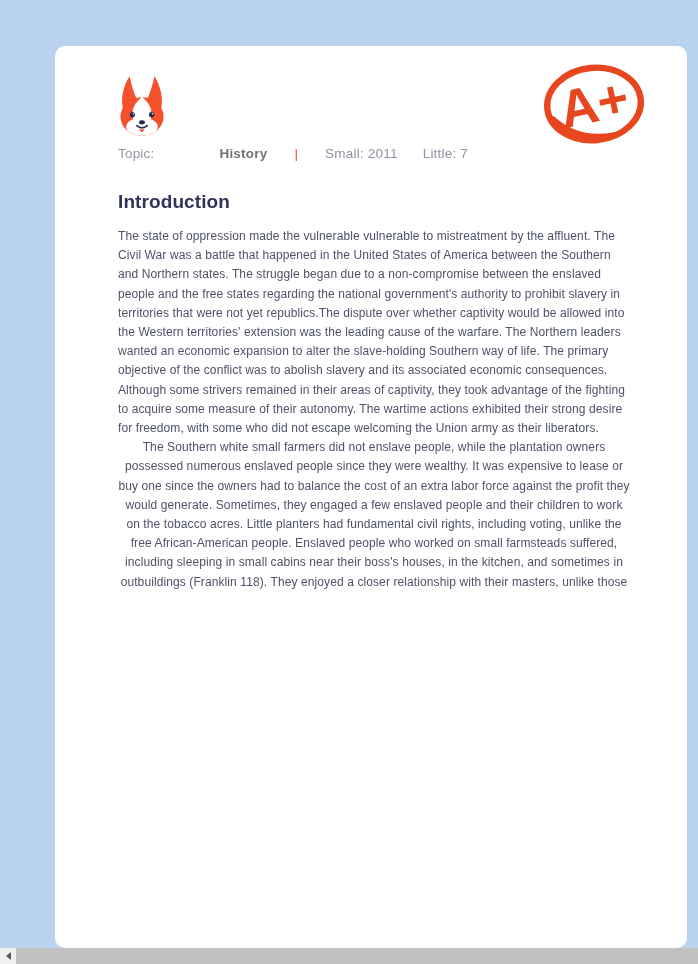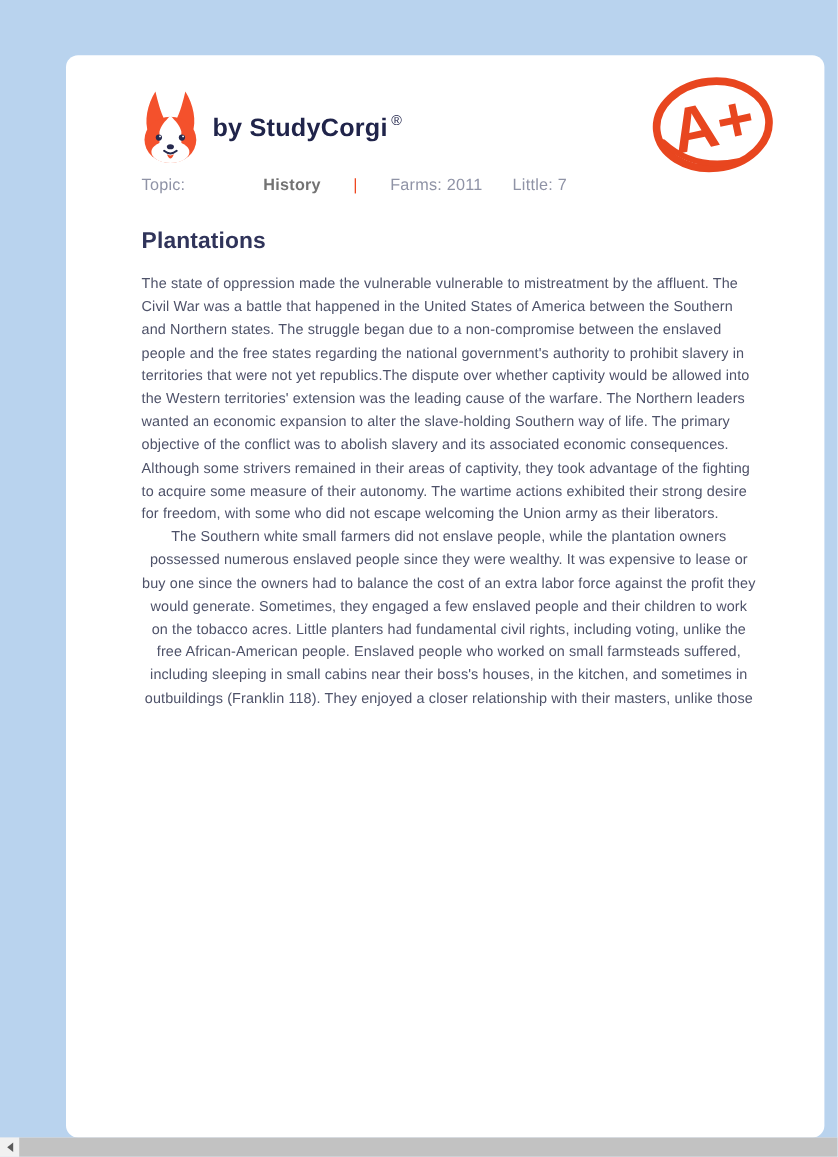--- a/index.html
+++ b/index.html
@@ -147,39 +147,38 @@
         <path d="M25 22 C30 27 33.5 31 34.5 36 L34.5 46 C34.5 53 29 57.5 25 57.5 C21 57.5 15.5 53 15.5 46 L15.5 36 C16.5 31 20 27 25 22 Z" fill="#ffffff"></path>
         <ellipse cx="25" cy="53.5" rx="16.5" ry="9.5" fill="#ffffff"></ellipse>
         <circle cx="15" cy="41" r="2.7" fill="#262a4e"></circle>
         <circle cx="35" cy="41" r="2.7" fill="#262a4e"></circle>
         <circle cx="16" cy="40" r="0.8" fill="#ffffff"></circle>
         <circle cx="36" cy="40" r="0.8" fill="#ffffff"></circle>
         <ellipse cx="25" cy="49" rx="3.1" ry="2.2" fill="#262a4e"></ellipse>
         <path d="M19.5 52.5 Q25 57 30.5 52.5" stroke="#262a4e" stroke-width="1.7" fill="none" stroke-linecap="round"></path>
         <path d="M22 55.5 Q25 63 28 55.5 Q25 57.5 22 55.5 Z" fill="#f4512c"></path>
       </svg>
-      <div class="brand"><span>by StudyCorgi</span><sup>®</sup></div>
     </div>
 
     <svg class="stamp" viewBox="0 0 108 90" aria-hidden="true">
       <ellipse cx="54" cy="45" rx="48" ry="37" fill="none" stroke="#e8461f" stroke-width="6.5" transform="rotate(-6 54 45)"></ellipse>
       <path d="M12 60 Q38 84 76 76" fill="none" stroke="#e8461f" stroke-width="5" stroke-linecap="round"></path>
       <text x="54" y="63" text-anchor="middle" font-family="Liberation Sans, sans-serif" font-size="54" font-weight="bold" fill="#e8461f" transform="rotate(-12 54 45)">A+</text>
     </svg>
 
 
     <div class="meta">
       <span>Topic:</span>
       <a class="topic-link">History</a>
       <span class="sep">|</span>
-      <span class="pair"><span>Farms:</span><b>2011</b></span>
+      <span class="pair"><span>Small:</span><b>2011</b></span>
       <span class="pair"><span>Little:</span><b>7</b></span>
     </div>
 
-    <h2 class="sec-heading">Plantations</h2>
+    <h2 class="sec-heading">Introduction</h2>
     <p class="body-text">The state of oppression made the vulnerable vulnerable to mistreatment by the affluent. The Civil War was a battle that happened in the United States of America between the Southern and Northern states. The struggle began due to a non-compromise between the enslaved people and the free states regarding the national government's authority to prohibit slavery in territories that were not yet republics.The dispute over whether captivity would be allowed into the Western territories' extension was the leading cause of the warfare. The Northern leaders wanted an economic expansion to alter the slave-holding Southern way of life. The primary objective of the conflict was to abolish slavery and its associated economic consequences. Although some strivers remained in their areas of captivity, they took advantage of the fighting to acquire some measure of their autonomy. The wartime actions exhibited their strong desire for freedom, with some who did not escape welcoming the Union army as their liberators.</p>
 
     <p class="body-text second">The Southern white small farmers did not enslave people, while the plantation owners possessed numerous enslaved people since they were wealthy. It was expensive to lease or buy one since the owners had to balance the cost of an extra labor force against the profit they would generate. Sometimes, they engaged a few enslaved people and their children to work on the tobacco acres. Little planters had fundamental civil rights, including voting, unlike the free African-American people. Enslaved people who worked on small farmsteads suffered, including sleeping in small cabins near their boss's houses, in the kitchen, and sometimes in outbuildings (Franklin 118). They enjoyed a closer relationship with their masters, unlike those</p>
 
   </div>
 </div>
 
 <div class="hscrollbar">
   <div class="sb-btn">
     <span class="sb-arrow-left"></span>

